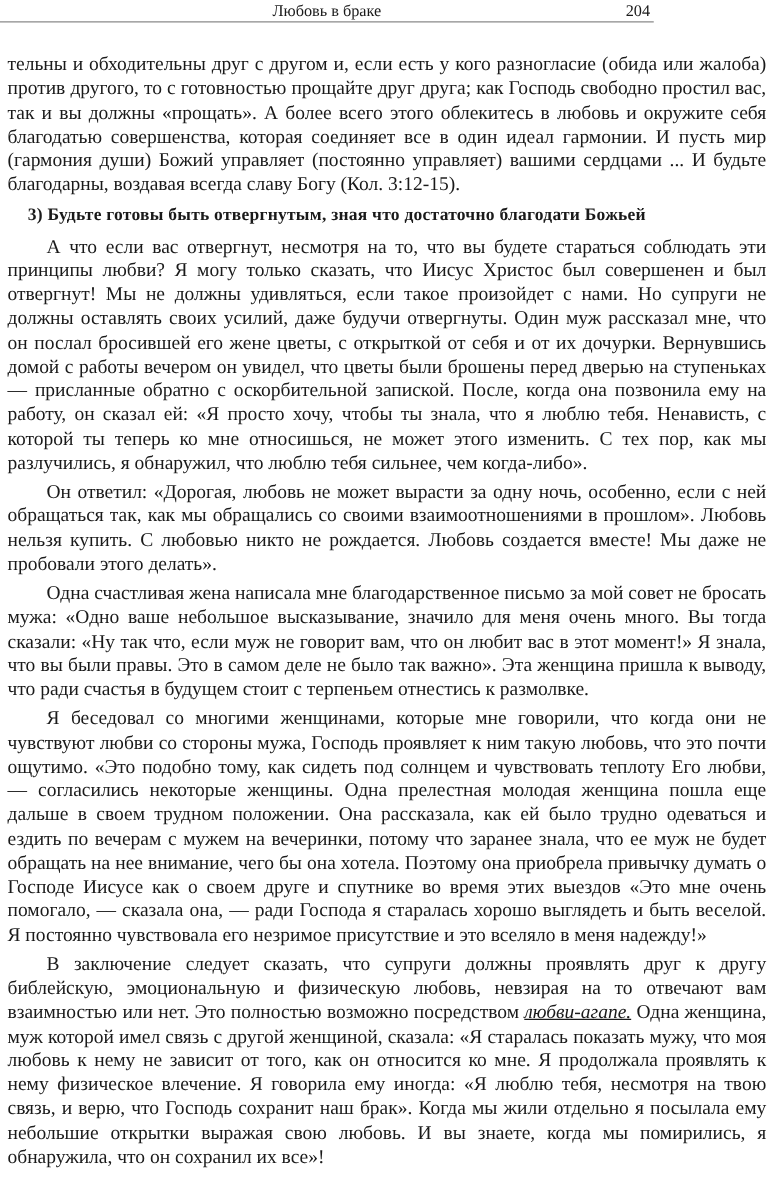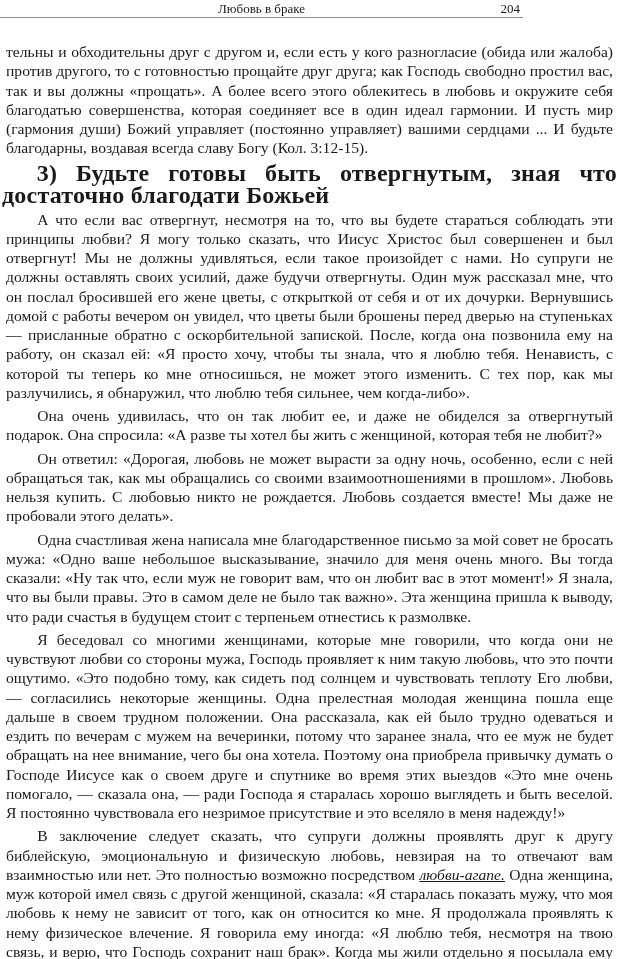--- a/index.html
+++ b/index.html
@@ -49,21 +49,21 @@
     }
     .content p {
       margin: 4px;
     }
     .content p.indent {
       text-indent: 2.0em;
     }
     .section-heading {
       margin: 3px 0 1px 0;
       font-weight: bold;
-      font-size: 24px;
+      font-size: 14px;
       line-height: 22px;
       text-indent: 1.45em;
       text-align: justify;
       letter-spacing: 0.2px;
     }
     .em-term {
       font-style: italic;
       text-decoration: underline;
     }
   </style>
@@ -74,19 +74,18 @@
   <span class="running-title">Любовь в браке</span>
   <span class="page-number">204</span>
 </div>
 
 <div class="content">
   <p>тельны и обходительны друг с другом и, если есть у кого разногласие (обида или жалоба) против другого, то с готовностью прощайте друг друга; как Господь свободно простил вас, так и вы должны «прощать». А более всего этого облекитесь в любовь и окружите себя бла­годатью совершенства, которая соединяет все в один идеал гармонии. И пусть мир (гармо­ния души) Божий управляет (постоянно управляет) вашими сердцами ... И будьте благодар­ны, воздавая всегда славу Богу (Кол. 3:12-15).</p>
 
   <h2 class="section-heading">3) Будьте готовы быть отвергнутым, зная что достаточно благодати Божьей</h2>
 
   <p class="indent">А что если вас отвергнут, несмотря на то, что вы будете стараться соблюдать эти прин­ципы любви? Я могу только сказать, что Иисус Христос был совершенен и был отвергнут! Мы не должны удивляться, если такое произойдет с нами. Но супруги не должны оставлять своих усилий, даже будучи отвергнуты. Один муж рассказал мне, что он послал бросившей его жене цветы, с открыткой от себя и от их дочурки. Вернувшись домой с работы вечером он увидел, что цветы были брошены перед дверью на ступеньках — присланные обратно с оскорбительной запиской. После, когда она позвонила ему на работу, он сказал ей: «Я про­сто хочу, чтобы ты знала, что я люблю тебя. Ненависть, с которой ты теперь ко мне отно­сишься, не может этого изменить. С тех пор, как мы разлучились, я обнаружил, что люблю тебя сильнее, чем когда-либо».</p>
-  <p class="indent">Она очень удивилась, что он так любит ее, и даже не обиделся за отвергнутый подарок. Она спросила: «А разве ты хотел бы жить с женщиной, которая тебя не любит?»</p>
   <p class="indent">Он ответил: «Дорогая, любовь не может вырасти за одну ночь, особенно, если с ней об­ращаться так, как мы обращались со своими взаимоотношениями в прошлом». Любовь нель­зя купить. С любовью никто не рождается. Любовь создается вместе! Мы даже не пробовали этого делать».</p>
   <p class="indent">Одна счастливая жена написала мне благодарственное письмо за мой совет не бросать мужа: «Одно ваше небольшое высказывание, значило для меня очень много. Вы тогда сказа­ли: «Ну так что, если муж не говорит вам, что он любит вас в этот момент!» Я знала, что вы были правы. Это в самом деле не было так важно». Эта женщина пришла к выводу, что ради счастья в будущем стоит с терпеньем отнестись к размолвке.</p>
   <p class="indent">Я беседовал со многими женщинами, которые мне говорили, что когда они не чувствуют любви со стороны мужа, Господь проявляет к ним такую любовь, что это почти ощутимо. «Это подобно тому, как сидеть под солнцем и чувствовать теплоту Его любви, — согласи­лись некоторые женщины. Одна прелестная молодая женщина пошла еще дальше в своем трудном положении. Она рассказала, как ей было трудно одеваться и ездить по вечерам с мужем на вечеринки, потому что заранее знала, что ее муж не будет обращать на нее внима­ние, чего бы она хотела. Поэтому она приобрела привычку думать о Господе Иисусе как о своем друге и спутнике во время этих выездов «Это мне очень помогало, — сказала она, — ради Господа я старалась хорошо выглядеть и быть веселой. Я постоянно чувствовала его незримое присутствие и это вселяло в меня надежду!»</p>
   <p class="indent"><span>В заключение следует сказать, что супруги должны проявлять друг к другу библейскую, эмоциональную и физическую любовь, невзирая на то отвечают вам взаимностью или нет. Это полностью возможно посредством </span><span class="em-term">любви-агапе.</span><span> Одна женщина, муж которой имел связь с другой женщиной, сказала: «Я старалась показать мужу, что моя любовь к нему не зависит от того, как он относится ко мне. Я продолжала проявлять к нему физическое влечение. Я говорила ему иногда: «Я люблю тебя, несмотря на твою связь, и верю, что Господь сохранит наш брак». Когда мы жили отдельно я посылала ему небольшие открытки выражая свою любовь. И вы знаете, когда мы помирились, я обнаружила, что он сохранил их все»!</span></p>
 
 </div>
 
 </body></html>

